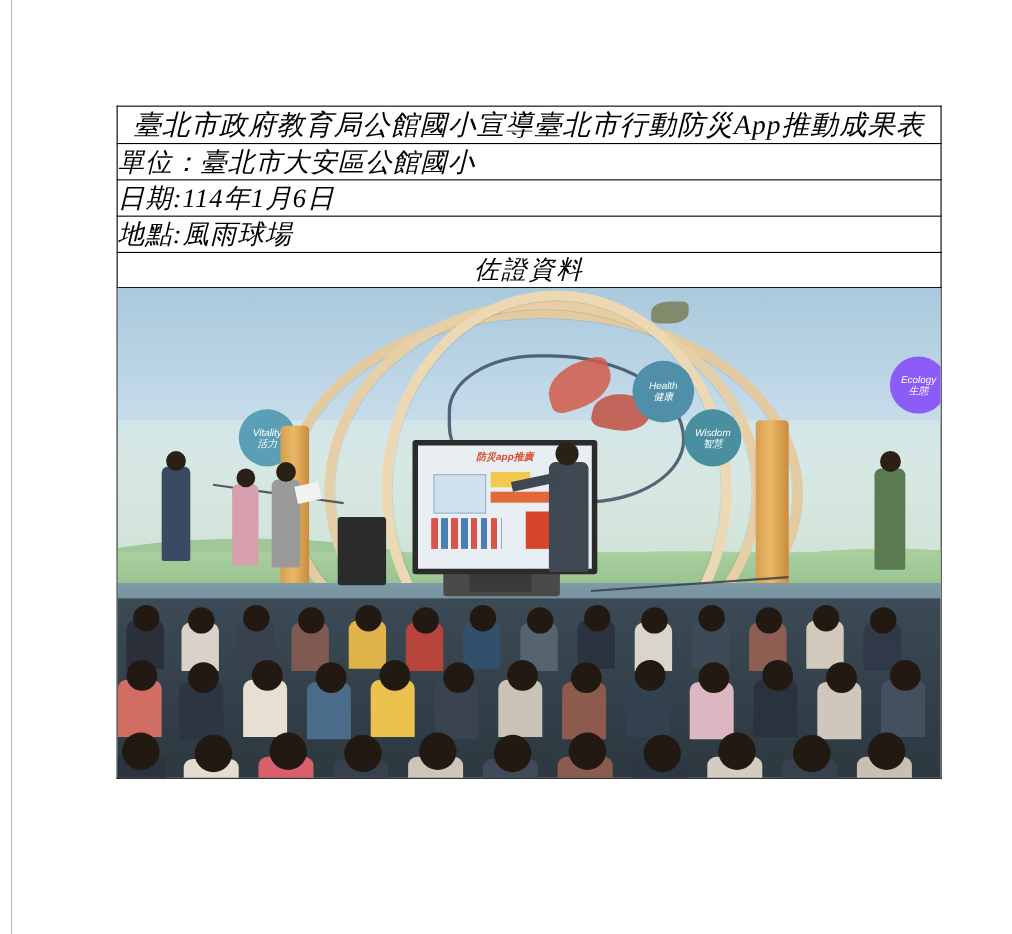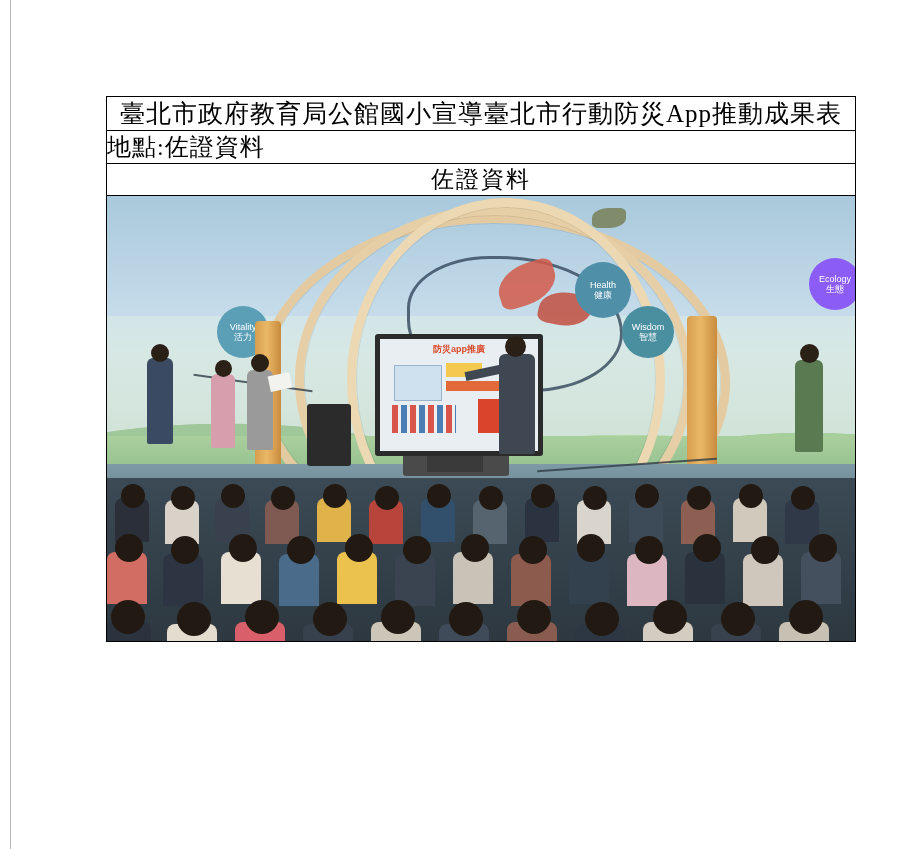--- a/index.html
+++ b/index.html
@@ -11,20 +11,21 @@
     width: 920px;
     height: 849px;
     overflow: hidden;
     font-family: "Liberation Serif", "DejaVu Serif", serif;
   }
   .page {
     position: relative;
     width: 920px;
     height: 849px;
     background: #ffffff;
+    font-style: italic;
   }
   
   .left-edge-rule {
     position: absolute;
     left: 10px;
     top: 0;
     width: 1px;
     height: 849px;
     background: #b9b9b9;
   }
@@ -237,21 +238,27 @@
 <div class="page">
 
   <div class="left-edge-rule"></div>
 
   <table class="doc-table">
     <tbody>
         <tr>
       <td class="title-cell">臺北市政府教育局公館國小宣導臺北市行動防災App推動成果表</td>
     </tr>
     <tr>
-      <td class="field-cell">地點:佐證資料</td>
+      <td class="field-cell">單位：臺北市大安區公館國小</td>
+    </tr>
+    <tr>
+      <td class="field-cell">日期:114年1月6日</td>
+    </tr>
+    <tr>
+      <td class="field-cell">地點:風雨球場</td>
     </tr>
     <tr>
       <td class="section-cell">佐證資料</td>
     </tr>
     <tr>
       <td class="photo-cell">
 
         <div class="photo">
           <div class="ph-wall">
             <div class="ph-sky"></div>

